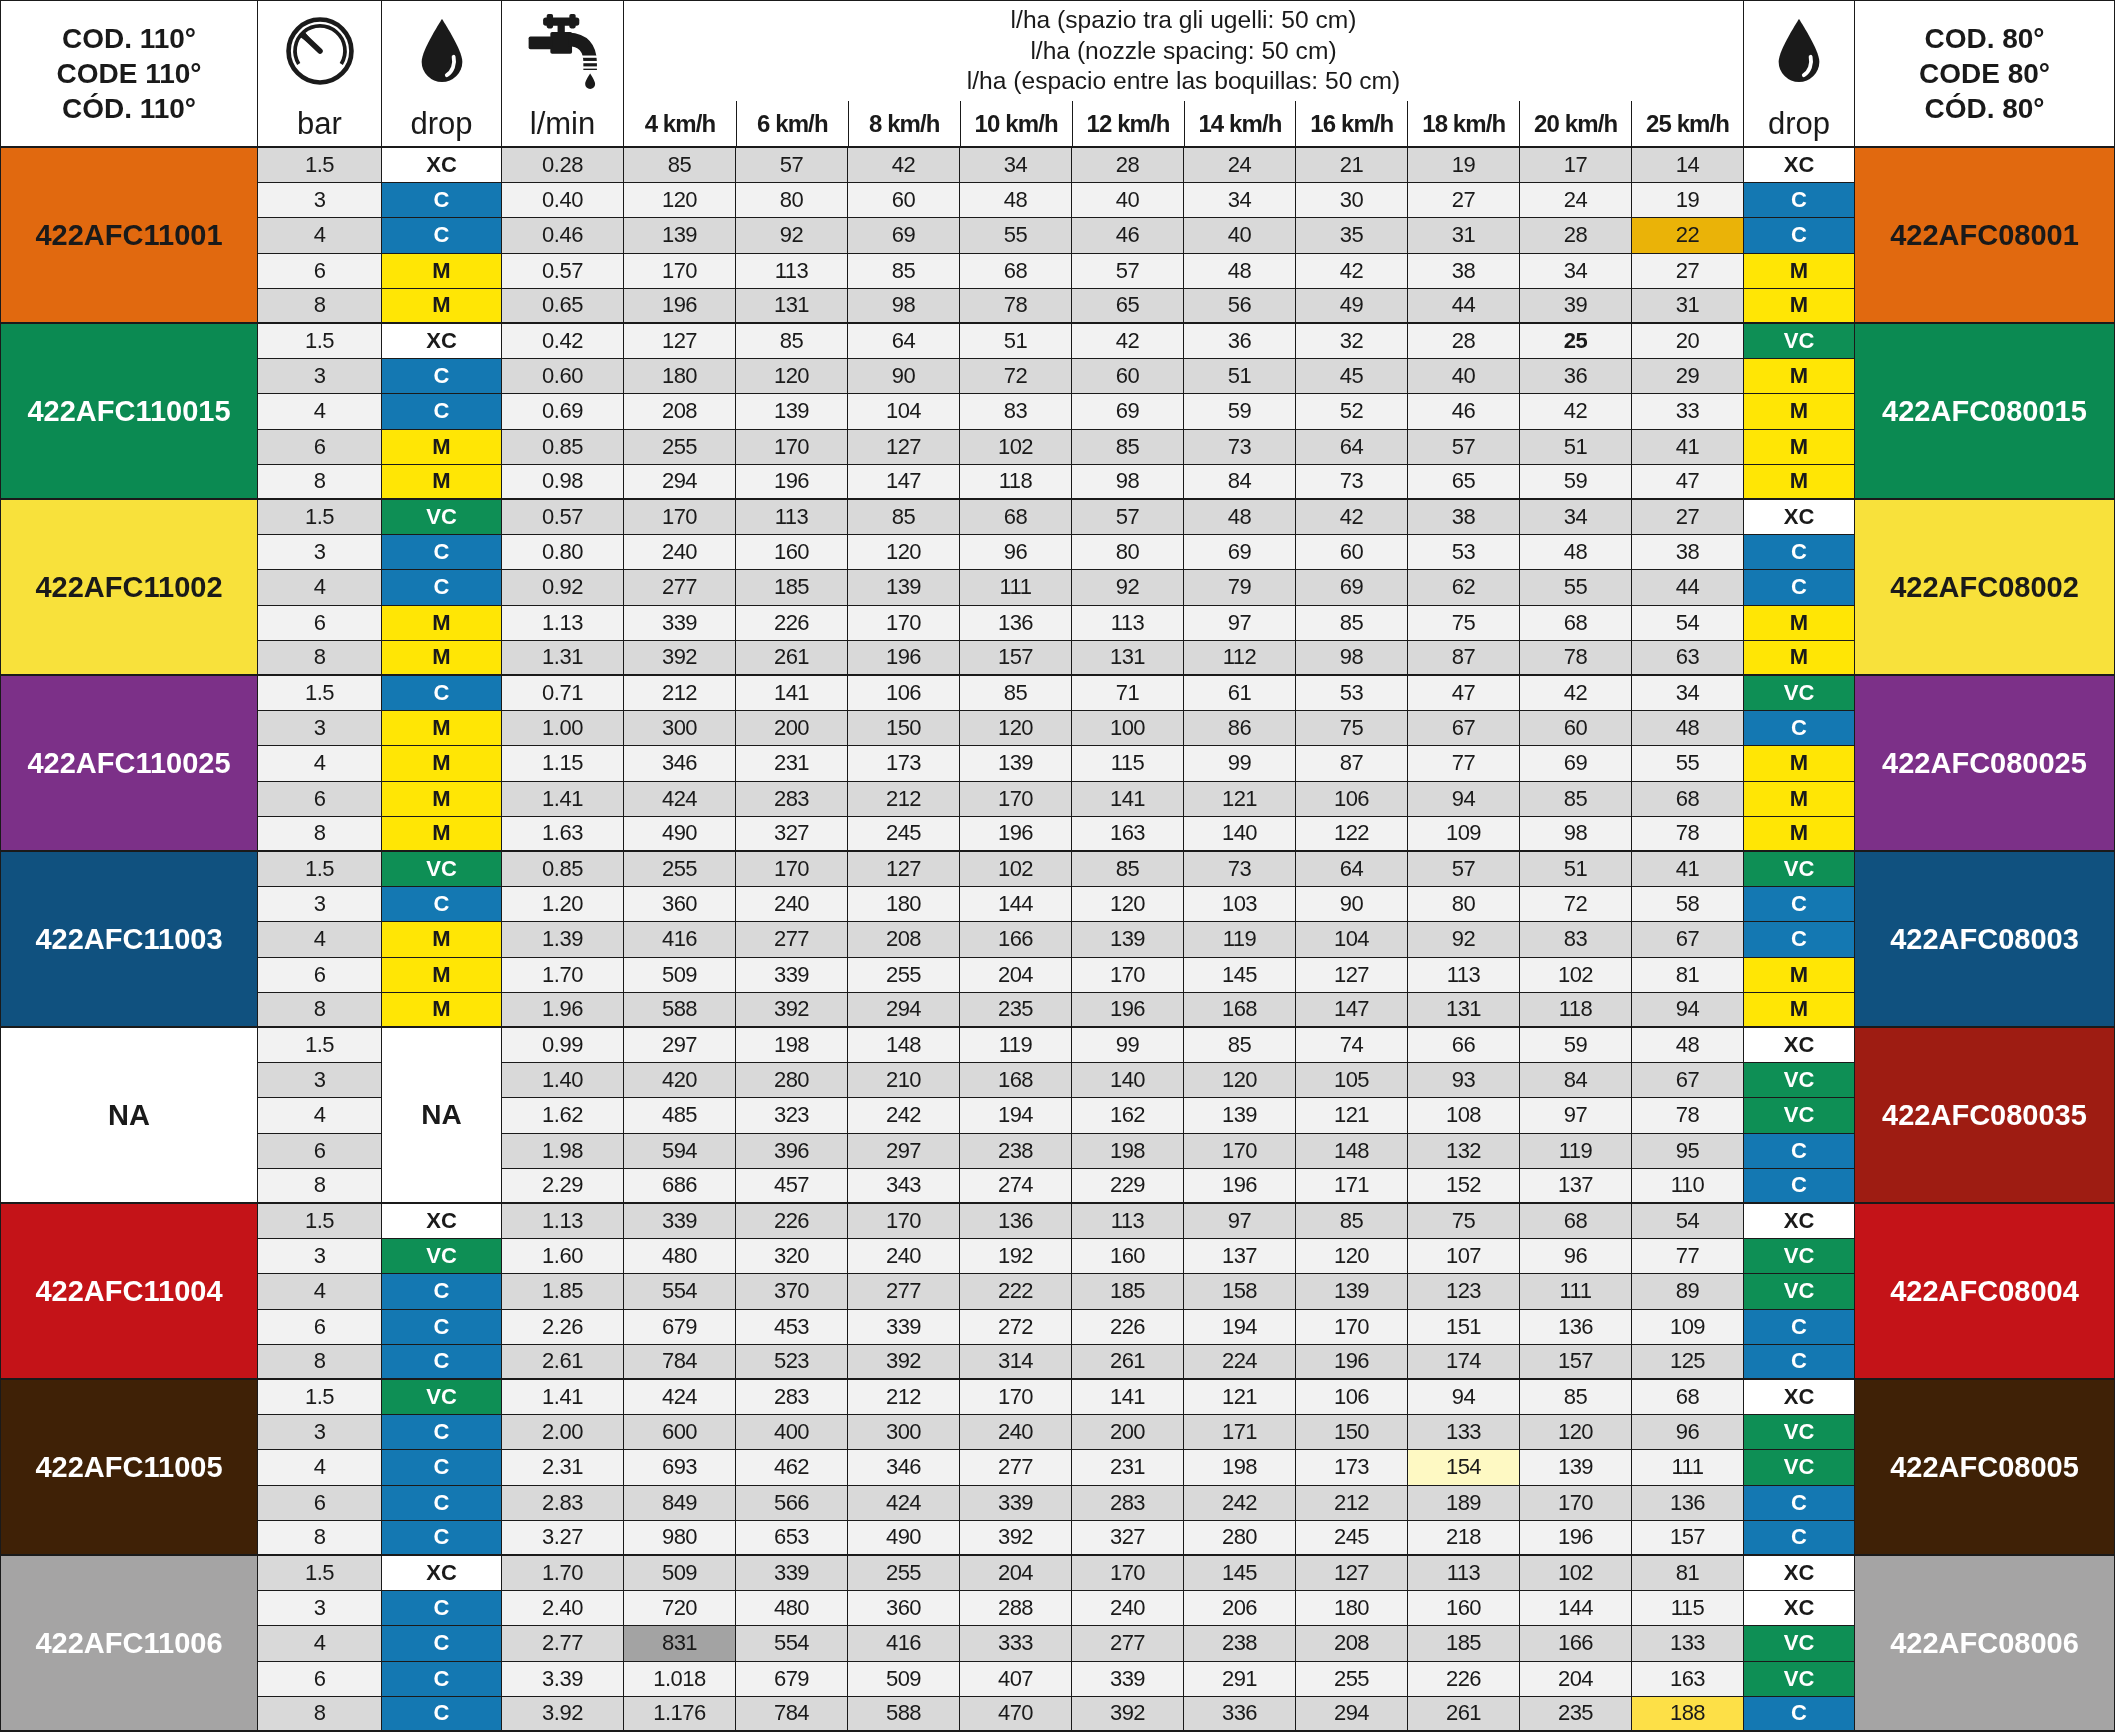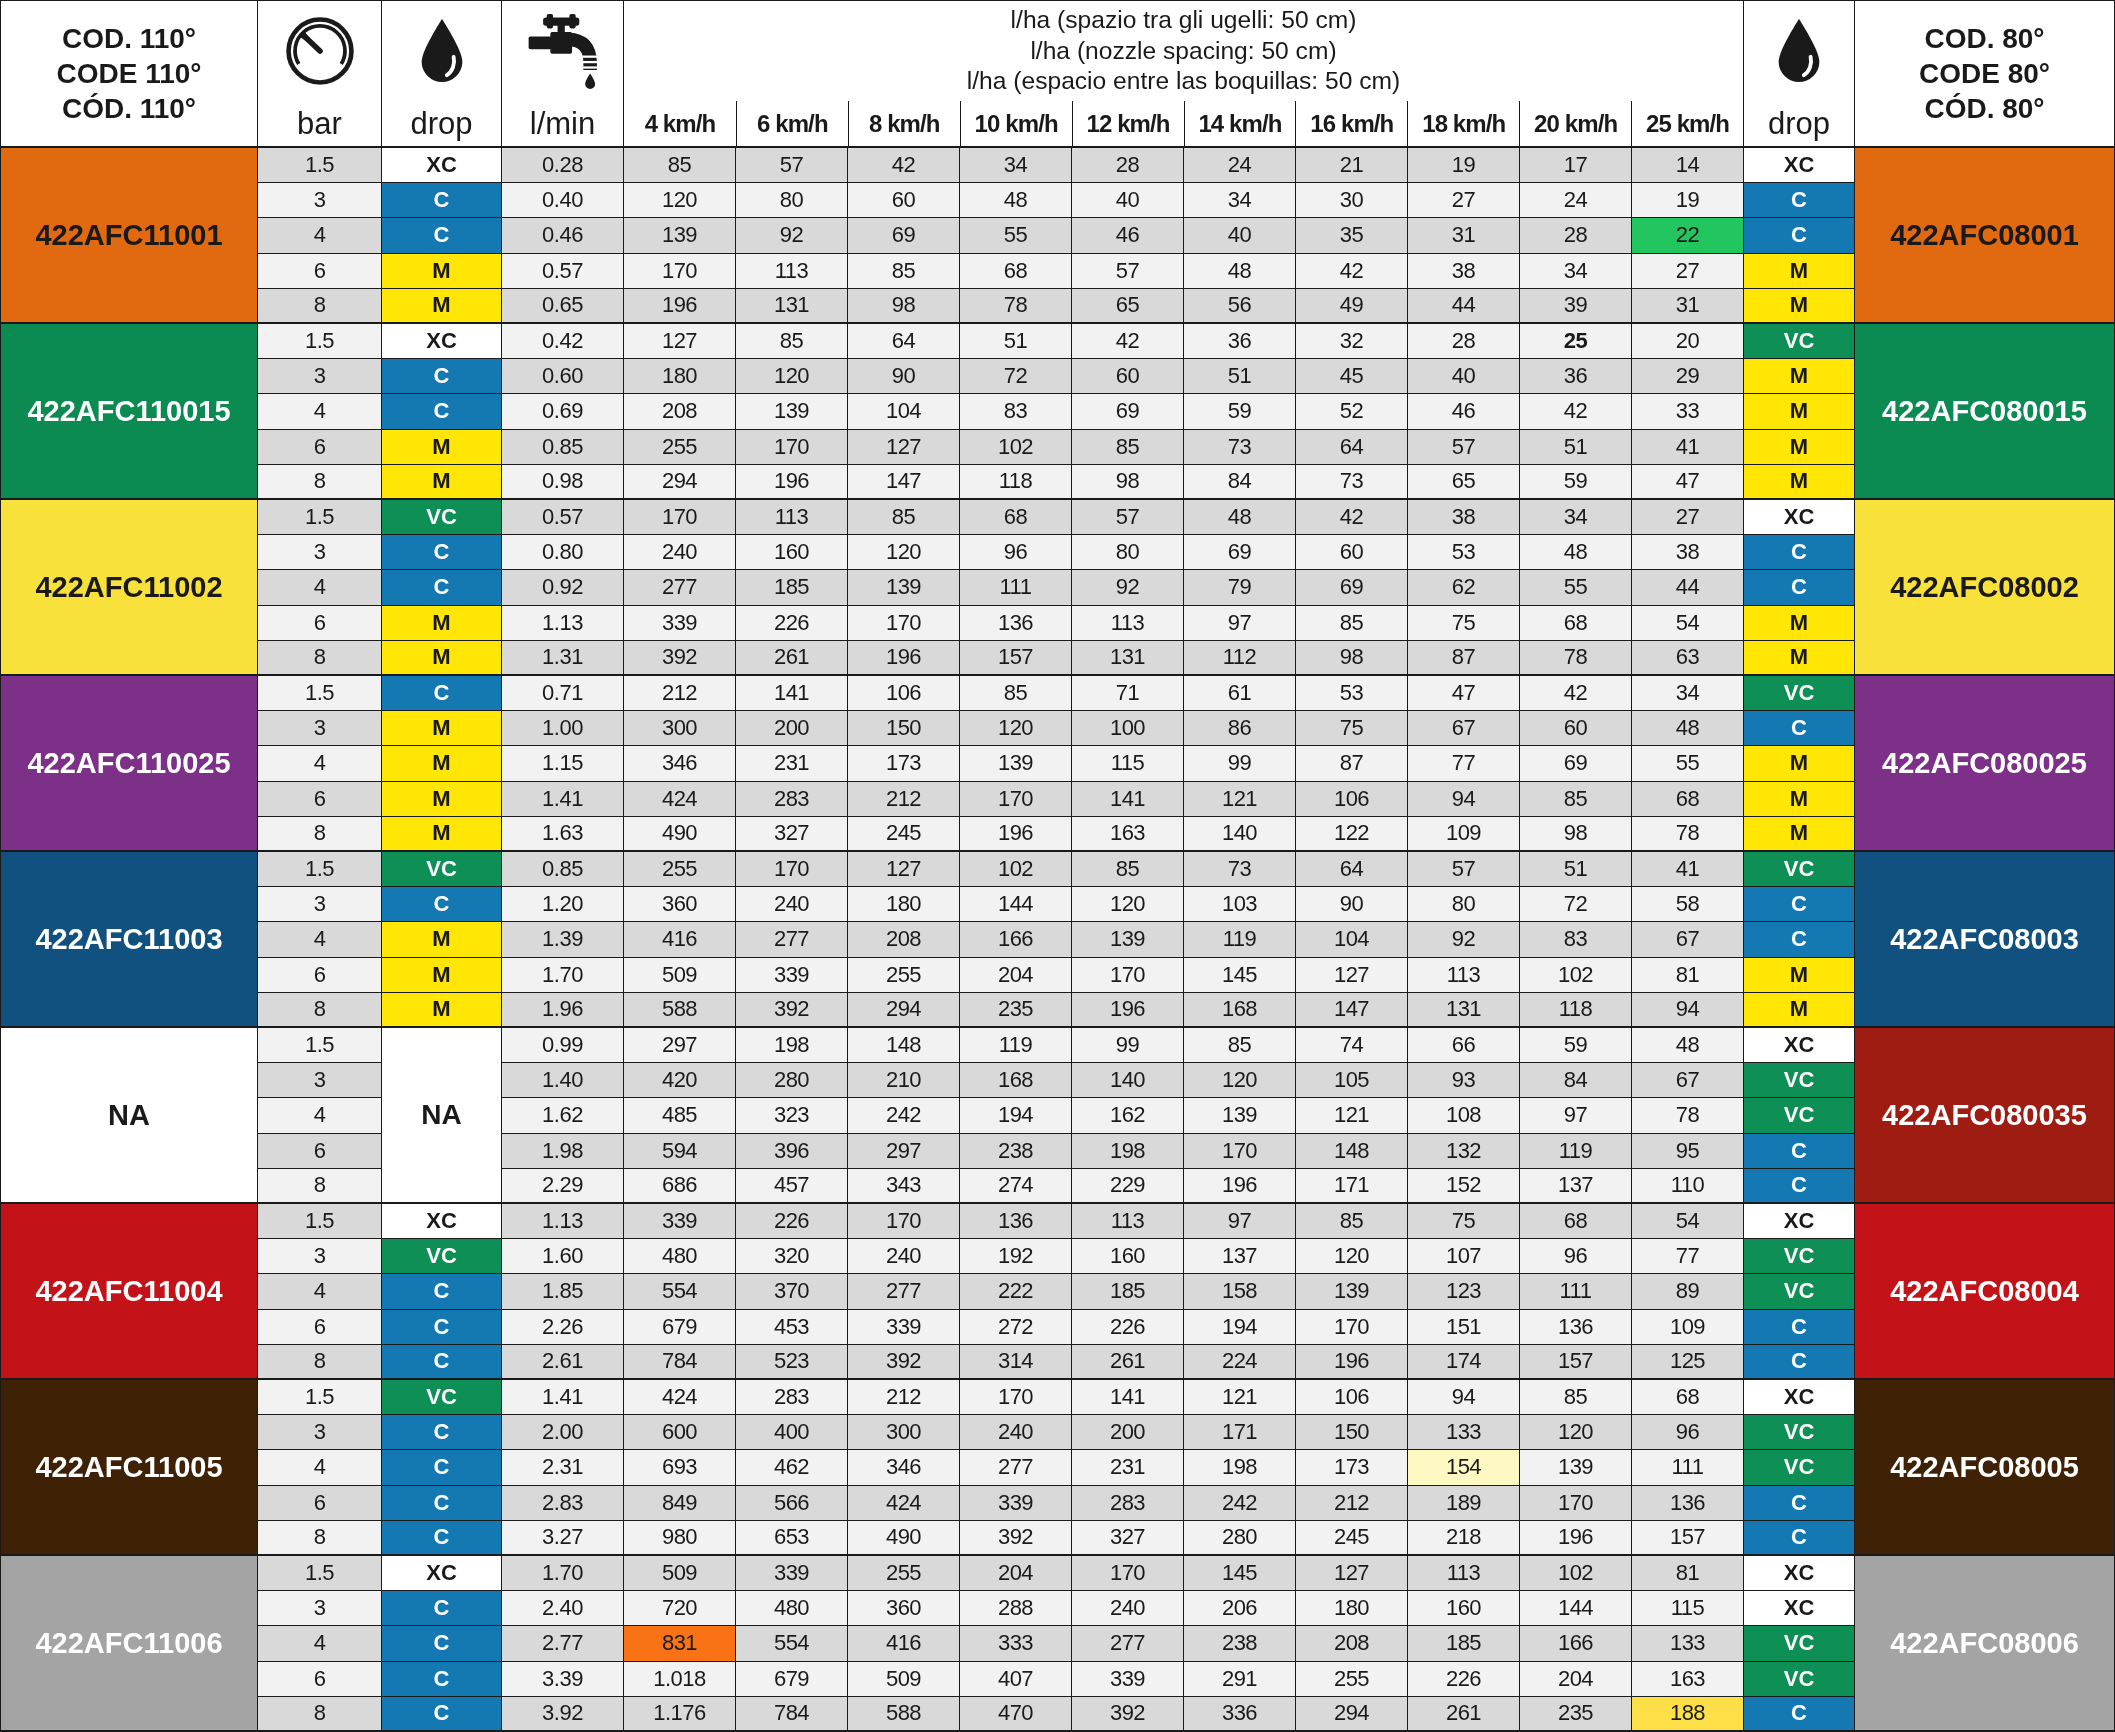--- a/index.html
+++ b/index.html
@@ -146,21 +146,21 @@
     <div class="cell num" style="grid-area: 4 / 4; background: rgb(217, 217, 217);">0.46</div>
     <div class="cell num" style="grid-area: 4 / 5; background: rgb(217, 217, 217);">139</div>
     <div class="cell num" style="grid-area: 4 / 6; background: rgb(217, 217, 217);">92</div>
     <div class="cell num" style="grid-area: 4 / 7; background: rgb(217, 217, 217);">69</div>
     <div class="cell num" style="grid-area: 4 / 8; background: rgb(217, 217, 217);">55</div>
     <div class="cell num" style="grid-area: 4 / 9; background: rgb(217, 217, 217);">46</div>
     <div class="cell num" style="grid-area: 4 / 10; background: rgb(217, 217, 217);">40</div>
     <div class="cell num" style="grid-area: 4 / 11; background: rgb(217, 217, 217);">35</div>
     <div class="cell num" style="grid-area: 4 / 12; background: rgb(217, 217, 217);">31</div>
     <div class="cell num" style="grid-area: 4 / 13; background: rgb(217, 217, 217);">28</div>
-    <div class="cell num" style="grid-area: 4 / 14; background: #22c55e;">22</div>
+    <div class="cell num" style="grid-area: 4 / 14; background: #eab308;">22</div>
     <div class="cell chip" style="grid-area: 4 / 15; background: rgb(20, 120, 178); color: rgb(255, 255, 255);">C</div>
     <div class="cell num" style="grid-area: 5 / 2; background: rgb(242, 242, 242);">6</div>
     <div class="cell chip" style="grid-area: 5 / 3; background: rgb(255, 230, 5); color: rgb(26, 26, 26);">M</div>
     <div class="cell num" style="grid-area: 5 / 4; background: rgb(242, 242, 242);">0.57</div>
     <div class="cell num" style="grid-area: 5 / 5; background: rgb(242, 242, 242);">170</div>
     <div class="cell num" style="grid-area: 5 / 6; background: rgb(242, 242, 242);">113</div>
     <div class="cell num" style="grid-area: 5 / 7; background: rgb(242, 242, 242);">85</div>
     <div class="cell num" style="grid-area: 5 / 8; background: rgb(242, 242, 242);">68</div>
     <div class="cell num" style="grid-area: 5 / 9; background: rgb(242, 242, 242);">57</div>
     <div class="cell num" style="grid-area: 5 / 10; background: rgb(242, 242, 242);">48</div>
@@ -709,21 +709,21 @@
     <div class="cell num" style="grid-area: 43 / 9; background: rgb(242, 242, 242);">240</div>
     <div class="cell num" style="grid-area: 43 / 10; background: rgb(242, 242, 242);">206</div>
     <div class="cell num" style="grid-area: 43 / 11; background: rgb(242, 242, 242);">180</div>
     <div class="cell num" style="grid-area: 43 / 12; background: rgb(242, 242, 242);">160</div>
     <div class="cell num" style="grid-area: 43 / 13; background: rgb(242, 242, 242);">144</div>
     <div class="cell num" style="grid-area: 43 / 14; background: rgb(242, 242, 242);">115</div>
     <div class="cell chip" style="grid-area: 43 / 15; background: rgb(255, 255, 255); color: rgb(26, 26, 26);">XC</div>
     <div class="cell num" style="grid-area: 44 / 2; background: rgb(217, 217, 217);">4</div>
     <div class="cell chip" style="grid-area: 44 / 3; background: rgb(20, 120, 178); color: rgb(255, 255, 255);">C</div>
     <div class="cell num" style="grid-area: 44 / 4; background: rgb(217, 217, 217);">2.77</div>
-    <div class="cell num" style="grid-area: 44 / 5; background: #f97316;">831</div>
+    <div class="cell num" style="grid-area: 44 / 5; background: #a3a3a3;">831</div>
     <div class="cell num" style="grid-area: 44 / 6; background: rgb(217, 217, 217);">554</div>
     <div class="cell num" style="grid-area: 44 / 7; background: rgb(217, 217, 217);">416</div>
     <div class="cell num" style="grid-area: 44 / 8; background: rgb(217, 217, 217);">333</div>
     <div class="cell num" style="grid-area: 44 / 9; background: rgb(217, 217, 217);">277</div>
     <div class="cell num" style="grid-area: 44 / 10; background: rgb(217, 217, 217);">238</div>
     <div class="cell num" style="grid-area: 44 / 11; background: rgb(217, 217, 217);">208</div>
     <div class="cell num" style="grid-area: 44 / 12; background: rgb(217, 217, 217);">185</div>
     <div class="cell num" style="grid-area: 44 / 13; background: rgb(217, 217, 217);">166</div>
     <div class="cell num" style="grid-area: 44 / 14; background: rgb(217, 217, 217);">133</div>
     <div class="cell chip" style="grid-area: 44 / 15; background: rgb(14, 143, 85); color: rgb(255, 255, 255);">VC</div>

